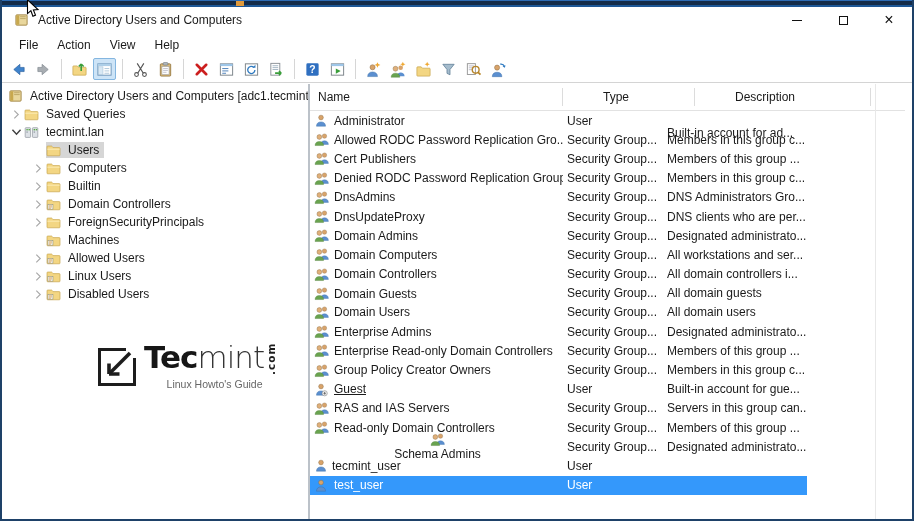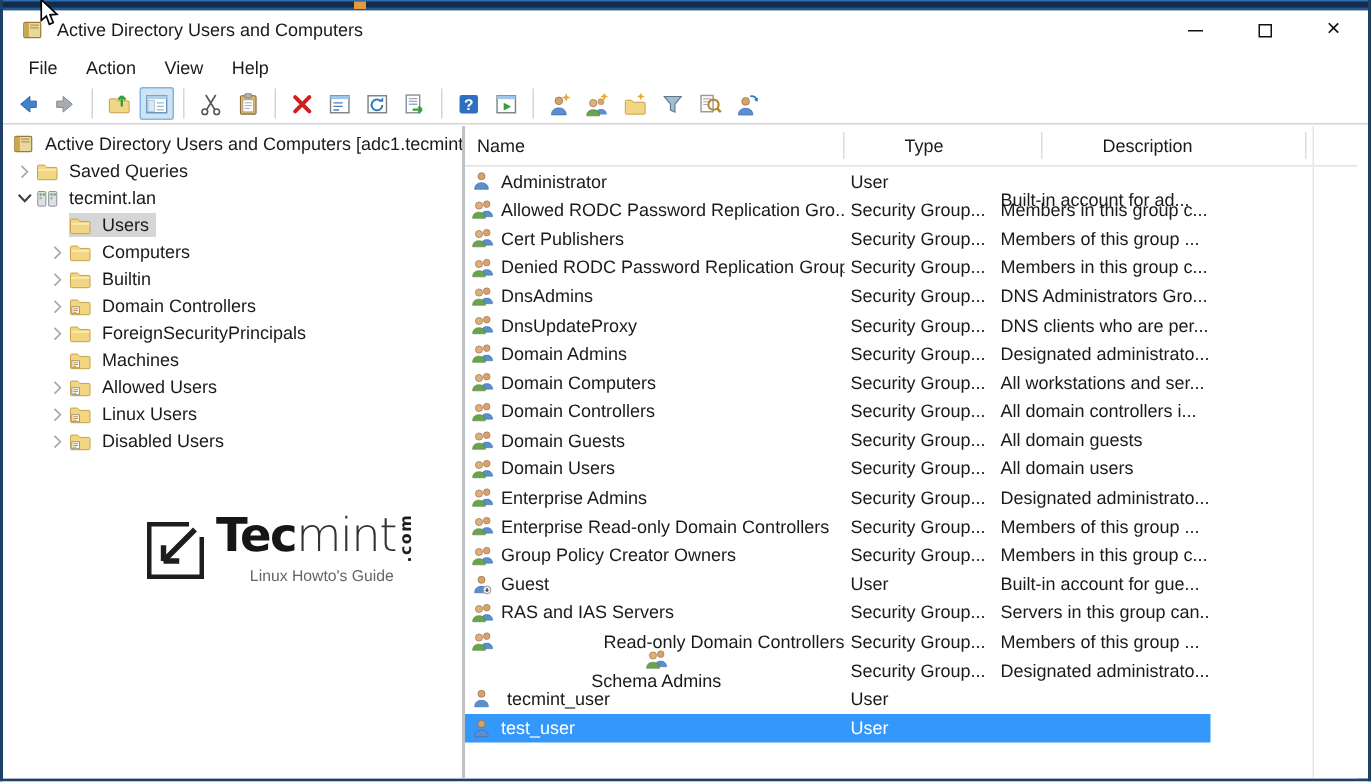--- a/index.html
+++ b/index.html
@@ -658,21 +658,21 @@
                   <circle cx="6" cy="5.2" r="2.7" fill="#e0b07a" stroke="#7a5a30" stroke-width="0.4"></circle>
                   <path d="M1.2 14.8 C1.2 11.7 3.2 10.2 6 10.2 C8.8 10.2 10.8 11.7 10.8 14.8 Z" fill="#69a34f" stroke="#4a7a34" stroke-width="0.4"></path>
                 </svg>
               </span>
               <span style="margin-left: 2px;">Group Policy Creator Owners</span>
             </span>
             <span class="cell" style="width: 100px; padding-left: 4px;">Security Group...</span>
             <span class="cell" style="width: 144px; padding-left: 4px;">Members in this group c...</span>
           </div>
           <div class="lrow">
-            <span class="cell" style="width: 253px;">
+            <span class="cell" style="width: 253px; text-decoration: underline;">
               <span class="licon">
                 <svg width="14" height="15" viewBox="0 0 16 16">
                   <circle cx="8" cy="4.6" r="2.7" fill="#d8a36a" stroke="#8a6a40" stroke-width="0.5"></circle>
                   <path d="M2.8 14.5 C2.8 11.2 5 9.6 8 9.6 C11 9.6 13.2 11.2 13.2 14.5 Z" fill="#5b8fd0" stroke="#3a6ea8" stroke-width="0.5"></path>
                   <circle cx="12.2" cy="12.3" r="3" fill="#ececec" stroke="#808080" stroke-width="0.6"></circle>
                   <path d="M12.2 10.8 L12.2 13.4 M12.2 13.4 L11.2 12.4 M12.2 13.4 L13.2 12.4" stroke="#444" stroke-width="0.9" fill="none"></path>
                 </svg>
               </span>
               <span style="margin-left: 2px;">Guest</span>
             </span>
@@ -688,21 +688,21 @@
                   <circle cx="6" cy="5.2" r="2.7" fill="#e0b07a" stroke="#7a5a30" stroke-width="0.4"></circle>
                   <path d="M1.2 14.8 C1.2 11.7 3.2 10.2 6 10.2 C8.8 10.2 10.8 11.7 10.8 14.8 Z" fill="#69a34f" stroke="#4a7a34" stroke-width="0.4"></path>
                 </svg>
               </span>
               <span style="margin-left: 2px;">RAS and IAS Servers</span>
             </span>
             <span class="cell" style="width: 100px; padding-left: 4px;">Security Group...</span>
             <span class="cell" style="width: 144px; padding-left: 4px;">Servers in this group can...</span>
           </div>
           <div class="lrow">
-            <span class="cell" style="width: 253px; justify-content: space-between;">
+            <span class="cell" style="width: 253px;">
               <span class="licon">
                 <svg width="16" height="15" viewBox="0 0 18 16">
                   <circle cx="11.8" cy="4.2" r="2.5" fill="#d8a36a" stroke="#8a6a40" stroke-width="0.4"></circle>
                   <path d="M7.6 13.6 C7.6 10.8 9.4 9.4 11.8 9.4 C14.2 9.4 16.2 10.8 16.2 13.6 Z" fill="#5b8fd0" stroke="#3a6ea8" stroke-width="0.4"></path>
                   <circle cx="6" cy="5.2" r="2.7" fill="#e0b07a" stroke="#7a5a30" stroke-width="0.4"></circle>
                   <path d="M1.2 14.8 C1.2 11.7 3.2 10.2 6 10.2 C8.8 10.2 10.8 11.7 10.8 14.8 Z" fill="#69a34f" stroke="#4a7a34" stroke-width="0.4"></path>
                 </svg>
               </span>
               <span style="margin-left: 2px;">Read-only Domain Controllers</span>
             </span>
@@ -725,21 +725,21 @@
             <span class="cell" style="width: 144px; padding-left: 4px;">Designated administrato...</span>
           </div>
           <div class="lrow">
             <span class="cell" style="width: 253px;">
               <span class="licon">
                 <svg width="14" height="15" viewBox="0 0 16 16">
                   <circle cx="8" cy="4.6" r="2.7" fill="#d8a36a" stroke="#8a6a40" stroke-width="0.5"></circle>
                   <path d="M2.8 14.5 C2.8 11.2 5 9.6 8 9.6 C11 9.6 13.2 11.2 13.2 14.5 Z" fill="#5b8fd0" stroke="#3a6ea8" stroke-width="0.5"></path>
                 </svg>
               </span>
-              <span style="margin-left: 6px;">tecmint_user</span>
+              <span style="margin-left: 0;">tecmint_user</span>
             </span>
             <span class="cell" style="width: 100px; padding-left: 4px;">User</span>
             <span class="cell" style="width: 144px; padding-left: 4px;"></span>
           </div>
           <div class="lrow selected">
             <span class="cell" style="width: 253px;">
               <span class="licon">
                 <svg width="14" height="15" viewBox="0 0 16 16">
                   <circle cx="8" cy="4.6" r="2.7" fill="#d8a36a" stroke="#8a6a40" stroke-width="0.5"></circle>
                   <path d="M2.8 14.5 C2.8 11.2 5 9.6 8 9.6 C11 9.6 13.2 11.2 13.2 14.5 Z" fill="#5b8fd0" stroke="#3a6ea8" stroke-width="0.5"></path>

